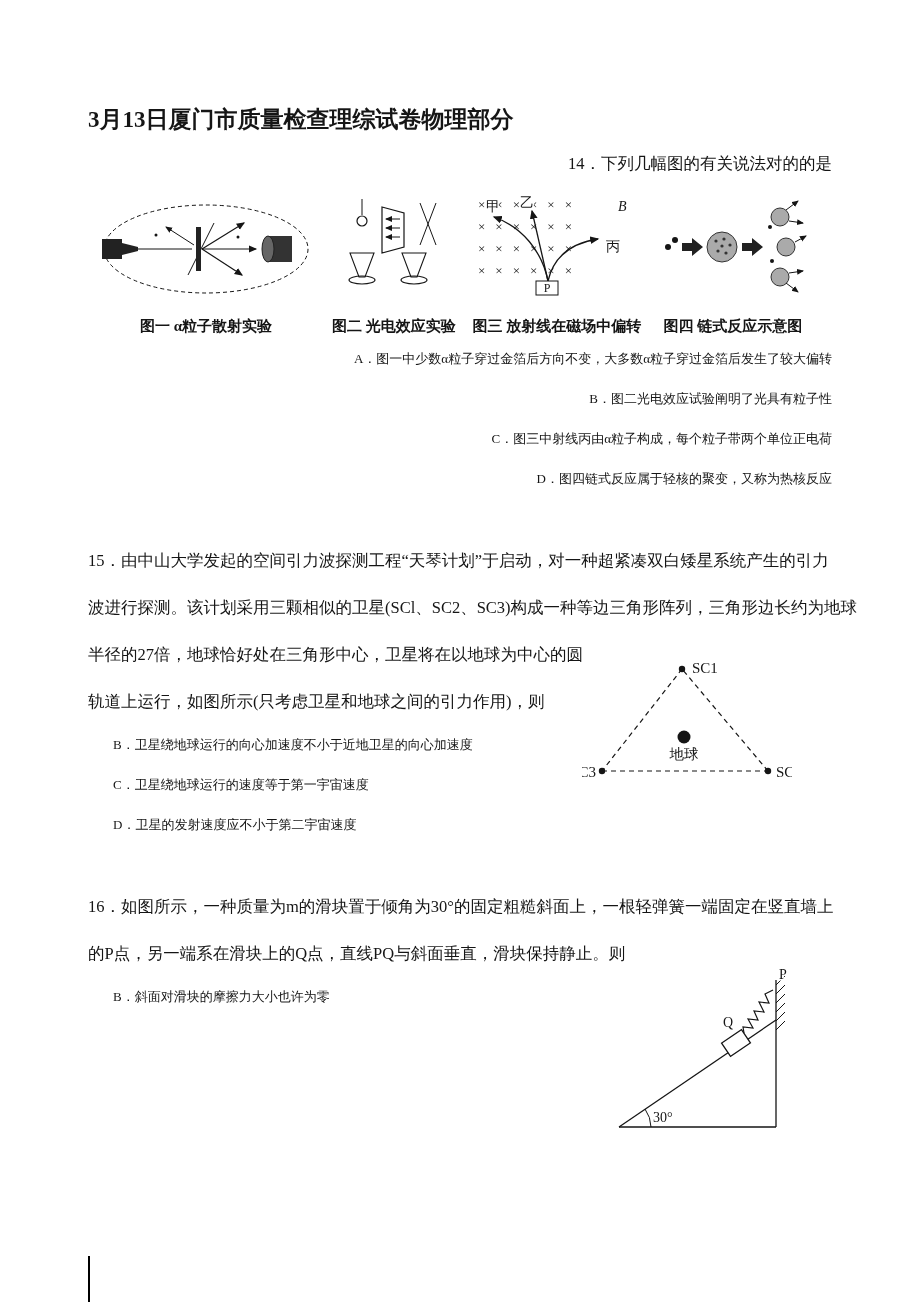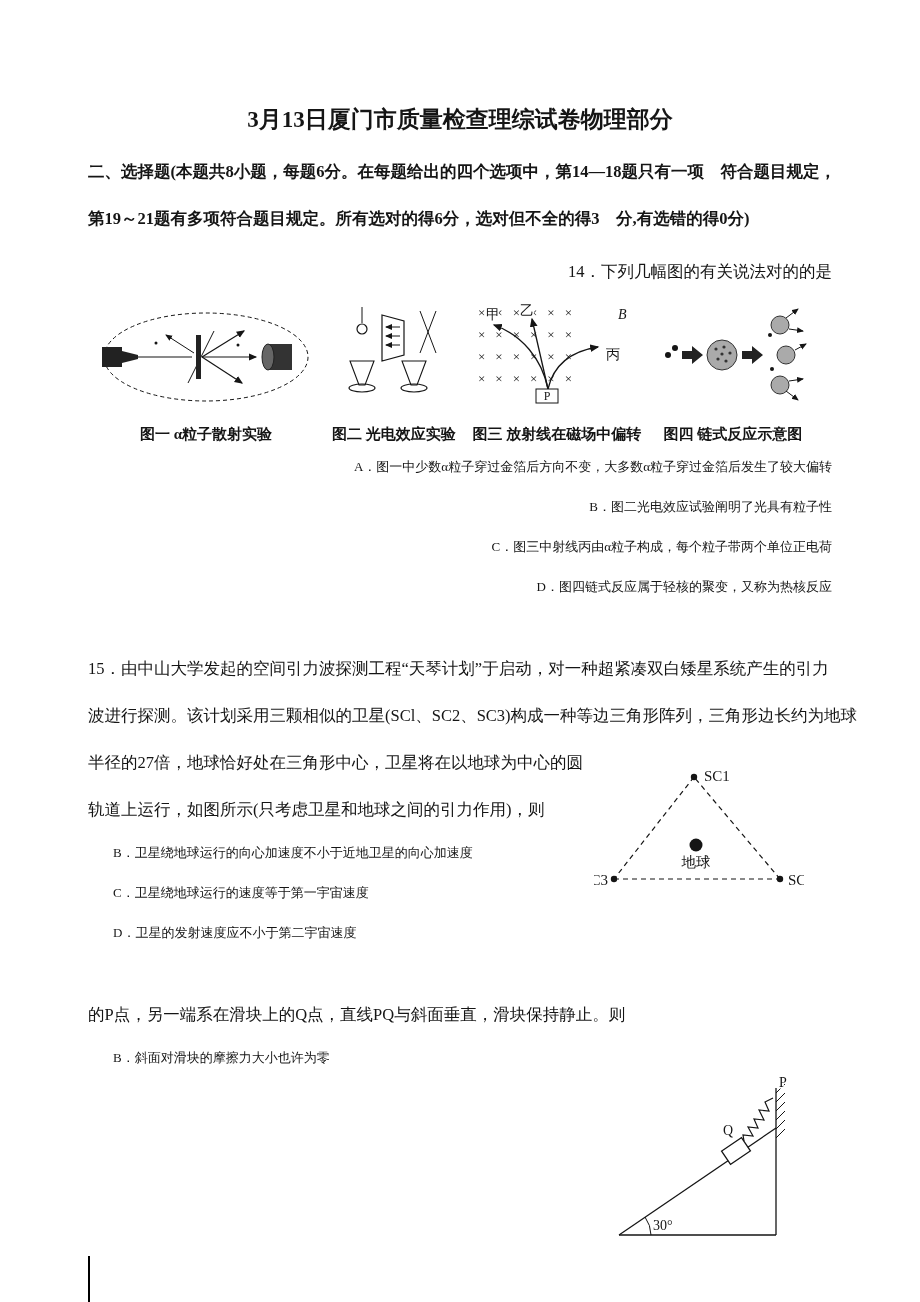--- a/index.html
+++ b/index.html
@@ -3,52 +3,48 @@
 <meta charset="utf-8">
 <style>
   * { margin:0; padding:0; box-sizing:border-box; }
   html,body { background:#ffffff; }
   body {
     width:920px; height:1302px;
     font-family:"Liberation Serif","DejaVu Serif",serif;
     color:#151515; overflow:hidden;
   }
   .page { position:relative; width:920px; height:1302px; padding:106px 88px 0 88px; background:#fff; }
-  .title { text-align:center; font-size:23px; font-weight:bold; line-height:28px; white-space:nowrap; }
+  .title { font-size:23px; font-weight:bold; line-height:28px; white-space:nowrap; }
   .instructions { margin-top:14px; }
   .pline { font-size:16.5px; line-height:47px; white-space:nowrap; }
   .bold { font-weight:bold; }
   .oline { font-size:13px; line-height:40px; padding-left:25px; white-space:nowrap; }
   .qblock { position:relative; }
   .q14 { margin-top:6px;text-align:right; }
   .q15 { margin-top:38px; }
   .q16 { margin-top:38px; min-height:272px; }
   .figrow { display:flex; align-items:flex-end; gap:16px; margin:4px 0 2px 8px; }
   figure { display:flex; flex-direction:column; align-items:center; }
   figcaption { font-size:15px; font-weight:bold; line-height:22px; white-space:nowrap; margin-top:16px; }
   .absfig { position:absolute; }
-  .q15fig { top:118px; right:28px;margin-left:32px; }
+  .q15fig { top:118px; right:40px;margin-left:32px; }
   .q16fig { top:82px; right:26px; }
   svg { display:block; }
   svg text { font-family:"Liberation Serif","DejaVu Serif",serif; fill:#151515; }
   .svglabel { font-size:14px; paint-order:stroke; stroke:#ffffff; stroke-width:3px; }
   .italic { font-style:italic; }
   .artifact { position:absolute; left:88px; bottom:0; width:2px; height:46px; background:#000; }
 </style>
 </head>
 <body>
 
 <div class="page">
 
   <div class="title">3月13日厦门市质量检查理综试卷物理部分</div>
 
-  <div class="instructions">
-    <div class="pline bold">二、选择题(本题共8小题，每题6分。在每题给出的四个选项中，第14—18题只有一项　符合题目规定，</div>
-    <div class="pline bold">第19～21题有多项符合题目规定。所有选对的得6分，选对但不全的得3　分,有选错的得0分)</div>
-  </div>
 
   <div class="qblock q14">
     <div class="pline">14．下列几幅图的有关说法对的的是</div>
 
     <div class="figrow">
 
       <figure>
         <svg width="220" height="104" viewBox="0 0 220 104">
           <defs>
             <marker id="a1" markerWidth="8" markerHeight="8" refX="6" refY="3" orient="auto">
@@ -182,20 +178,21 @@
         <circle cx="102" cy="82" r="6.5" fill="#151515"></circle>
         <text x="110" y="18" font-size="15">SC1</text>
         <text x="14" y="122" font-size="15" text-anchor="end">SC3</text>
         <text x="194" y="122" font-size="15">SC2</text>
         <text x="102" y="104" font-size="14.5" text-anchor="middle">地球</text>
       </svg>
     </div>
   </div>
 
   <div class="qblock q16">
+    <div class="pline">16．如图所示，一种质量为m的滑块置于倾角为30°的固定粗糙斜面上，一根轻弹簧一端固定在竖直墙上</div>
     <div class="pline">的P点，另一端系在滑块上的Q点，直线PQ与斜面垂直，滑块保持静止。则</div>
     <div class="oline">B．斜面对滑块的摩擦力大小也许为零</div>
 
     <div class="absfig q16fig">
       <svg width="195" height="180" viewBox="0 0 195 180">
         <line x1="8" y1="162" x2="165" y2="55" stroke="#151515" stroke-width="1.3"></line>
         <line x1="8" y1="162" x2="165" y2="162" stroke="#151515" stroke-width="1.3"></line>
         <line x1="165" y1="162" x2="165" y2="15" stroke="#151515" stroke-width="1.3"></line>
         <g stroke="#151515" stroke-width="1">
           <line x1="165" y1="20" x2="174" y2="11"></line>

